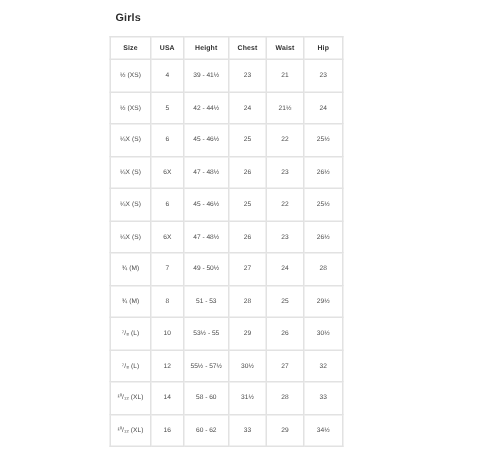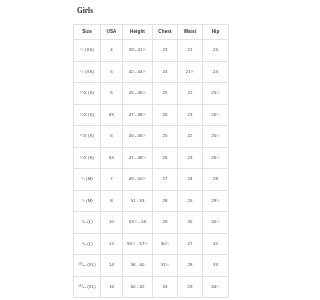--- a/index.html
+++ b/index.html
@@ -23,21 +23,20 @@
   }
   #chart-title {
     position: absolute;
     left: 77px;
     top: 7px;
     font-size: 7.2px;
     font-weight: bold;
     color: #2b2b2b;
     letter-spacing: 0.1px;
     line-height: 9px;
-    font-family: Liberation Serif, serif;
   }
   #size-table-wrap {
     position: absolute;
     left: 73px;
     top: 24px;
     width: 155px;
   }
   table.size-table {
     border-collapse: collapse;
     width: 155px;

